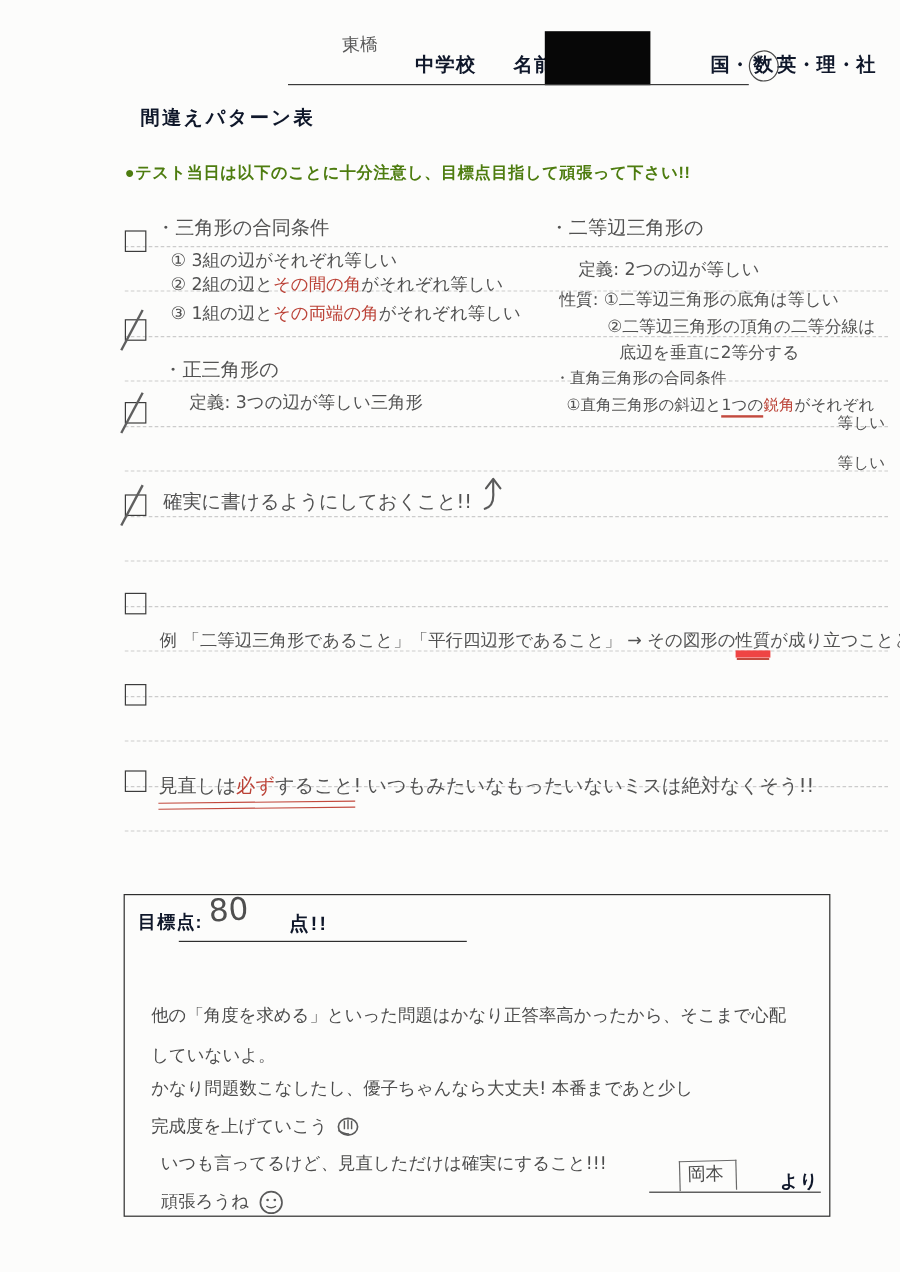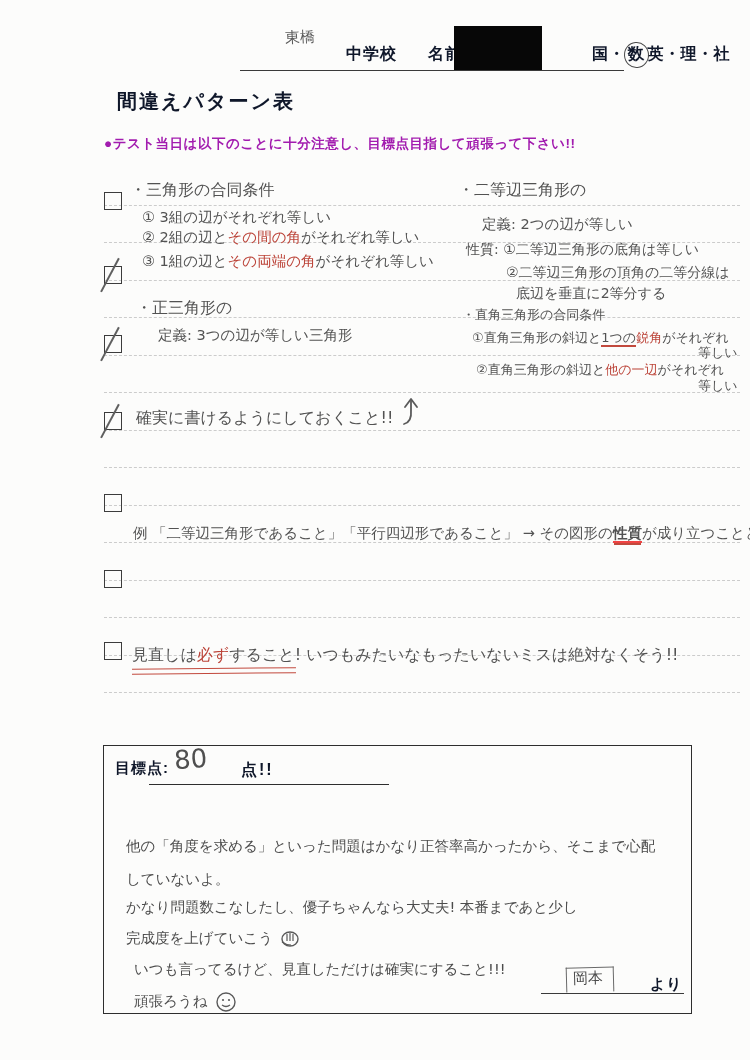--- a/index.html
+++ b/index.html
@@ -18,35 +18,35 @@
   .redpen{color:#b5443a;}
   .abs{position:absolute;white-space:nowrap;}
   #school-hand{left:285px;top:28px;font-size:15px;transform:rotate(-3deg);}
   #school-label{left:346px;top:44px;font-size:16px;letter-spacing:1px;}
   #name-label{left:428px;top:44px;font-size:16px;letter-spacing:1px;}
   #redaction{left:454px;top:26px;width:88px;height:45px;background:#070707;}
   #header-underline{left:240px;top:70px;width:384px;height:0;border-top:1.6px solid #3a3a3a;}
   #subjects{left:592px;top:44px;font-size:16px;letter-spacing:0.5px;}
   .circled{display:inline-block;border:1.6px solid #4a4a4a;border-radius:50%;padding:1px 3px 2px 3px;margin:-2px -1px;transform:rotate(-4deg);}
   
-  #doc-title{left:117px;top:88px;font-size:20px;letter-spacing:2px;}
-  #instruction{left:104px;top:135px;font-size:13.5px;font-weight:bold;color:#a21caf;letter-spacing:0.5px;}
+  #doc-title{left:117px;top:88px;font-size:16px;letter-spacing:2px;}
+  #instruction{left:104px;top:135px;font-size:13.5px;font-weight:bold;color:#4d7c0f;letter-spacing:0.5px;}
   
   .rule{position:absolute;left:104px;width:636px;height:0;border-top:1px dashed #cccccc;}
   
   .checkbox{position:absolute;left:104px;width:16px;height:16px;border:1.7px solid #3c3c3c;background:transparent;}
   .checkbox.slashed::after{
     content:"";position:absolute;left:4px;top:-11px;width:1.6px;height:38px;
     background:#5f5f5f;transform:rotate(28deg);
   }
   
   .note{position:absolute;font-family:"DejaVu Sans",sans-serif;color:#525252;white-space:nowrap;}
   .note .redpen{color:#bb4237;}
   .u-red{border-bottom:2px solid #c2493d;}
-  .u-red-double{border-bottom:2px solid #ef4444;box-shadow:0 3px 0 -1px #c2493d;font-weight:bold;}
+  .u-red-double{border-bottom:6px solid #ef4444;box-shadow:0 3px 0 -1px #c2493d;}
   #review-underline{position:absolute;left:132px;top:668px;width:164px;height:4px;
     border-top:1.6px solid #c2493d;border-bottom:1.6px solid #c2493d;transform:rotate(-0.6deg);}
   .arrow-icon{position:absolute;left:398px;top:396px;}
   
   #goal-box{position:absolute;left:103px;top:745px;width:587px;height:267px;border:1.8px solid #2e2e2e;background:transparent;}
   #goal-box .abs{position:absolute;}
   #goal-label{left:11px;top:13px;font-size:15px;letter-spacing:1px;}
   #goal-score{left:70px;top:-2px;font-size:26px;transform:rotate(-4deg);color:#4f4f4f;}
   #goal-points{left:137px;top:14px;font-size:16px;letter-spacing:2px;}
   #goal-underline{left:45px;top:38px;width:240px;height:0;border-top:1.6px solid #2e2e2e;}
@@ -103,21 +103,20 @@
   <div class="note" style="left:158px;top:326px;font-size:14.5px;">定義: 3つの辺が等しい三角形</div>
 
   <div class="note" style="left:458px;top:180px;font-size:16px;">・二等辺三角形の</div>
   <div class="note" style="left:482px;top:215px;font-size:14.5px;">定義: 2つの辺が等しい</div>
   <div class="note" style="left:466px;top:241px;font-size:14px;">性質: ①二等辺三角形の底角は等しい</div>
   <div class="note" style="left:506px;top:264px;font-size:14px;">②二等辺三角形の頂角の二等分線は</div>
   <div class="note" style="left:516px;top:285px;font-size:14px;">底辺を垂直に2等分する</div>
   <div class="note" style="left:462px;top:306px;font-size:13px;">・直角三角形の合同条件</div>
   <div class="note" style="left:472px;top:329px;font-size:13px;"><span>①直角三角形の斜辺と</span><span class="u-red">1つの</span><span class="redpen">鋭角</span><span>がそれぞれ</span></div>
   <div class="note" style="left:698px;top:344px;font-size:13px;">等しい</div>
-  <div class="note" style="left:476px;top:361px;font-size:13px;"><span>②直角三角形の斜辺と</span><span class="redpen">他の一辺</span><span>がそれぞれ</span></div>
   <div class="note" style="left:698px;top:377px;font-size:13px;">等しい</div>
 
   <div class="note" style="left:136px;top:408px;font-size:16px;">確実に書けるようにしておくこと!!</div>
   <svg class="arrow-icon" width="26" height="30" viewBox="0 0 26 30">
     <path d="M6 28 Q14 26 13 14 L13 4" fill="none" stroke="#5a5a5a" stroke-width="1.8" stroke-linecap="round"></path>
     <path d="M7 11 L13 3 L19 11" fill="none" stroke="#5a5a5a" stroke-width="1.8" stroke-linecap="round" stroke-linejoin="round"></path>
   </svg>
 
 
   <div class="note" style="left:133px;top:524px;font-size:14.5px;"><span>例</span> <span>「二等辺三角形であること」</span><span>「平行四辺形であること」</span> <span>→</span> <span>その図形の</span><span class="u-red-double">性質</span><span>が成り立つこととをまず書く!</span></div>

